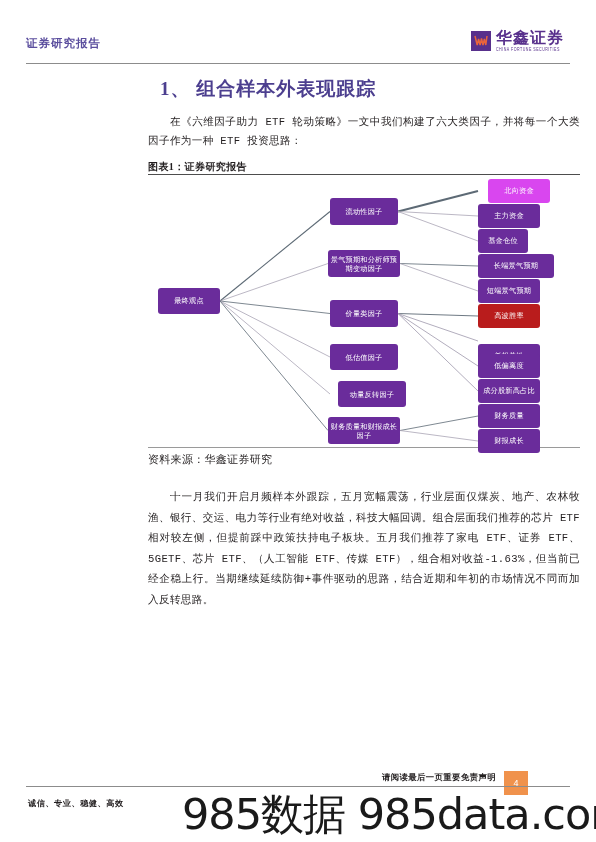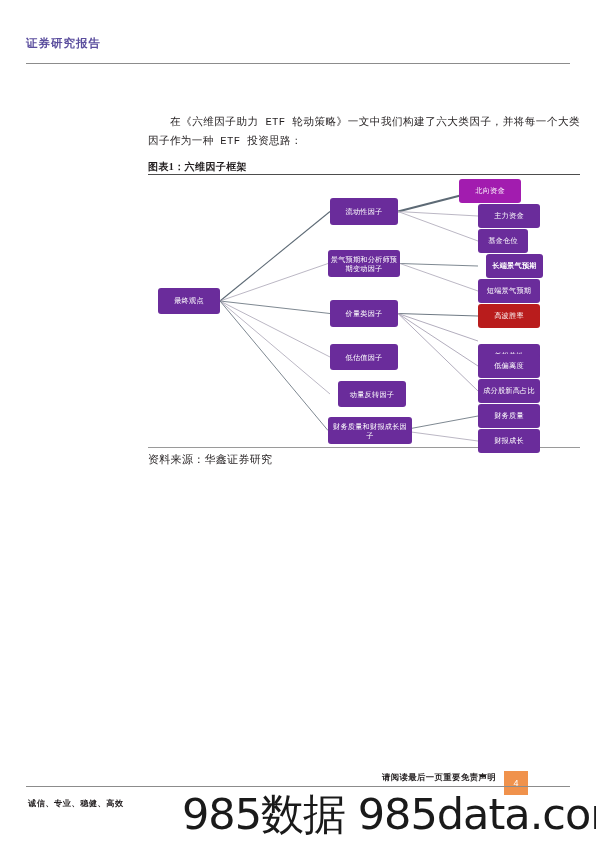--- a/index.html
+++ b/index.html
@@ -252,27 +252,39 @@
     z-index: 5;
   }
 </style>
 </head>
 <body>
 
 <div class="page">
 
   <div class="header">
     <div class="header-label">证券研究报告</div>
+    <div class="logo">
+      <div class="logo-mark">
+        <svg width="14" height="13" viewBox="0 0 14 13" aria-hidden="true">
+          <path d="M1 2 L3.2 11 L4.6 5 L6.1 11 L7.5 4.5 L9 11 L10.4 5 L11.8 11 L13 2" fill="none" stroke="#E8643C" stroke-width="1.5" stroke-linejoin="miter"></path>
+        </svg>
+      </div>
+      <div class="logo-text">
+        <div class="logo-cn">华鑫证券</div>
+        <div class="logo-en">CHINA FORTUNE SECURITIES</div>
+      </div>
+    </div>
   </div>
   <div class="header-rule"></div>
 
+  <div class="section-title">1、 组合样本外表现跟踪</div>
 
   <div class="para para-intro">在《六维因子助力 ETF 轮动策略》一文中我们构建了六大类因子，并将每一个大类因子作为一种 ETF 投资思路：</div>
 
-  <div class="exhibit-caption">图表1：六维因子框架</div>
+  <div class="exhibit-caption">图表1：证券研究报告</div>
   <div class="exhibit-rule-top"></div>
 
   <div class="diagram">
     <svg id="diagram-edges" viewBox="0 0 432 270">
         <line x1="72" y1="125" x2="182" y2="35.5" stroke="#5d6a75" stroke-width="1.1"></line>
         <line x1="72" y1="125" x2="180" y2="87.5" stroke="#a9a4b5" stroke-width="0.8"></line>
         <line x1="72" y1="125" x2="182" y2="137.5" stroke="#5d6a75" stroke-width="0.8"></line>
         <line x1="72" y1="125" x2="182" y2="181" stroke="#a9a4b5" stroke-width="0.8"></line>
         <line x1="72" y1="125" x2="182" y2="218" stroke="#a9a4b5" stroke-width="0.8"></line>
         <line x1="72" y1="125" x2="180" y2="254.5" stroke="#5d6a75" stroke-width="0.8"></line>
@@ -300,33 +312,33 @@
         </div>
         <div class="node node-mid" style="left: 182px; top: 124px; width: 68px; height: 27px; background: rgb(106, 44, 155);">
           <span>价量类因子</span>
         </div>
         <div class="node node-mid" style="left: 182px; top: 168px; width: 68px; height: 26px; background: rgb(106, 44, 155);">
           <span>低估值因子</span>
         </div>
         <div class="node node-mid" style="left: 182px; top: 205px; width: 68px; height: 26px; background: rgb(106, 44, 155); margin-left: 8px;">
           <span>动量反转因子</span>
         </div>
-        <div class="node node-mid" style="left: 180px; top: 241px; width: 84px; height: 27px; background: rgb(106, 44, 155);">
+        <div class="node node-mid" style="left: 180px; top: 241px; width: 72px; height: 27px; background: rgb(106, 44, 155);">
           <span>财务质量和财报成长因子</span>
         </div>
-        <div class="node node-leaf" style="left: 311px; top: 3px; width: 62px; height: 24px; background: #a21caf;">
+        <div class="node node-leaf" style="left: 340px; top: 3px; width: 62px; height: 24px; background: #d946ef;">
           <span>北向资金</span>
         </div>
         <div class="node node-leaf" style="left: 330px; top: 28px; width: 62px; height: 24px; background: rgb(106, 44, 155);">
           <span>主力资金</span>
         </div>
         <div class="node node-leaf" style="left: 330px; top: 53px; width: 50px; height: 24px; background: rgb(106, 44, 155);">
           <span>基金仓位</span>
         </div>
-        <div class="node node-leaf" style="left: 338px; top: 78px; width: 57px; height: 24px; background: rgb(106, 44, 155); font-weight: bold;">
+        <div class="node node-leaf" style="left: 330px; top: 78px; width: 76px; height: 24px; background: rgb(106, 44, 155);">
           <span>长端景气预期</span>
         </div>
         <div class="node node-leaf" style="left: 330px; top: 103px; width: 62px; height: 24px; background: rgb(106, 44, 155);">
           <span>短端景气预期</span>
         </div>
         <div class="node node-leaf" style="left: 330px; top: 128px; width: 62px; height: 24px; background: #b91c1c;">
           <span>高波胜率</span>
         </div>
         <div class="node node-leaf" style="left: 330px; top: 153px; width: 62px; height: 24px; background: rgb(106, 44, 155); margin-top: 15px;">
           <span>低相关性</span>
@@ -342,20 +354,21 @@
         </div>
         <div class="node node-leaf" style="left: 330px; top: 253px; width: 62px; height: 24px; background: rgb(106, 44, 155);">
           <span>财报成长</span>
         </div>
       </div>
   </div>
 
   <div class="exhibit-rule-bottom"></div>
   <div class="exhibit-source">资料来源：华鑫证券研究</div>
 
+  <div class="para para-body">十一月我们开启月频样本外跟踪，五月宽幅震荡，行业层面仅煤炭、地产、农林牧渔、银行、交运、电力等行业有绝对收益，科技大幅回调。组合层面我们推荐的芯片 ETF 相对较左侧，但提前踩中政策扶持电子板块。五月我们推荐了家电 ETF、证券 ETF、5GETF、芯片 ETF、（人工智能 ETF、传媒 ETF），组合相对收益-1.63%，但当前已经企稳上行。当期继续延续防御+事件驱动的思路，结合近期和年初的市场情况不同而加入反转思路。</div>
 
   <div class="footer-note">请阅读最后一页重要免责声明</div>
   <div class="page-badge">4</div>
   <div class="footer-rule"></div>
   <div class="footer-slogan">诚信、专业、稳健、高效</div>
 
   <div class="watermark">985数据 985data.com</div>
 
 </div>
 

